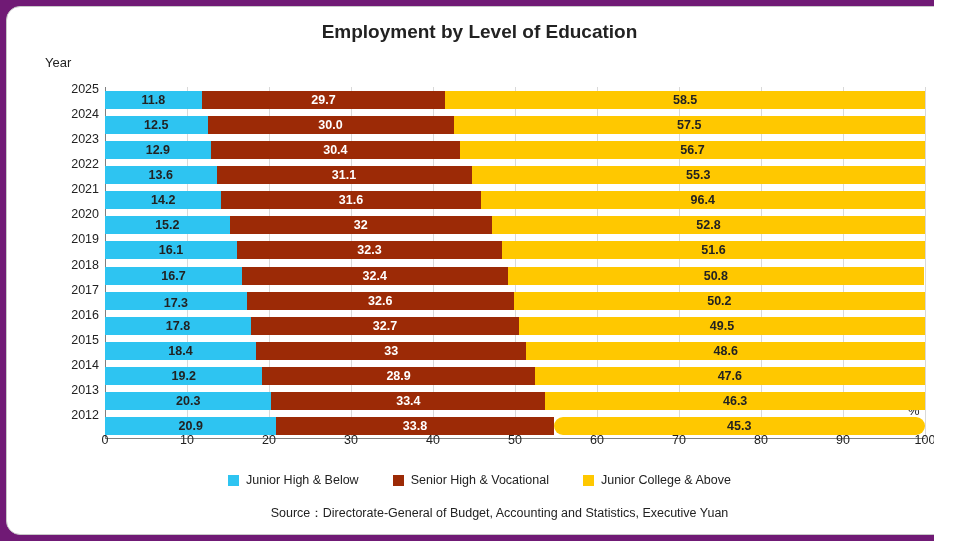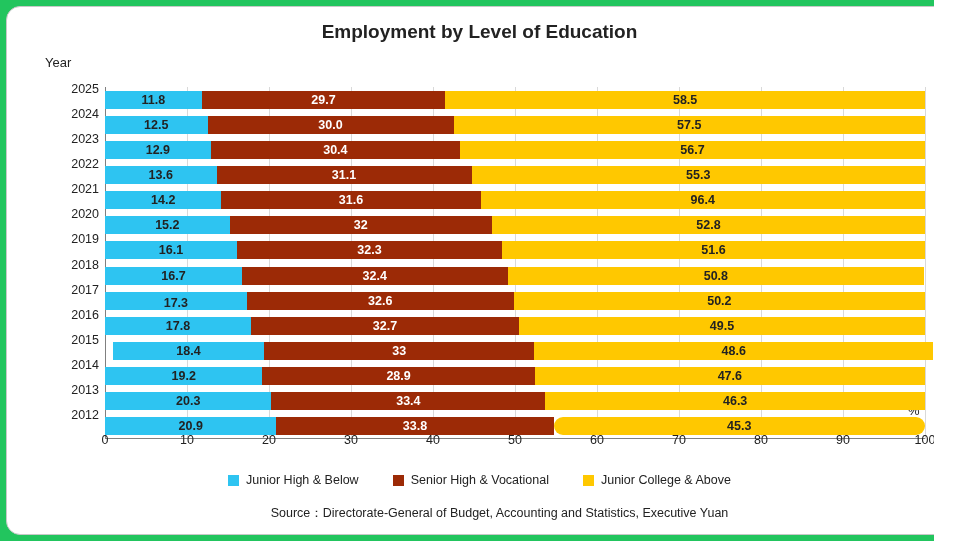--- a/index.html
+++ b/index.html
@@ -7,21 +7,21 @@
     padding: 0;
     background: #ffffff;
   }
   body {
     font-family: "Liberation Sans", sans-serif;
   }
   #page {
     position: relative;
     width: 934px;
     height: 541px;
-    background: #22c55e;
+    background: #701a75;
     box-sizing: border-box;
     overflow: hidden;
   }
   #card {
     position: absolute;
     left: 6px;
     top: 6px;
     width: 947px;
     height: 529px;
     background: #ffffff;
@@ -301,21 +301,21 @@
             <div class="seg seg-0" style="width: 145.96px; background: rgb(46, 196, 241);">
               <span>17.8</span>
             </div>
             <div class="seg seg-1" style="width: 268.14px; background: rgb(156, 42, 6);">
               <span>32.7</span>
             </div>
             <div class="seg seg-2" style="width: 405.9px; background: rgb(255, 200, 0);">
               <span>49.5</span>
             </div>
           </div>
-          <div class="row" style="top: 255px; padding-left: 8px;">
+          <div class="row" style="top: 255px;">
             <div class="seg seg-0" style="width: 150.88px; background: rgb(46, 196, 241);">
               <span>18.4</span>
             </div>
             <div class="seg seg-1" style="width: 270.6px; background: rgb(156, 42, 6);">
               <span>33</span>
             </div>
             <div class="seg seg-2" style="width: 398.52px; background: rgb(255, 200, 0);">
               <span>48.6</span>
             </div>
           </div>

